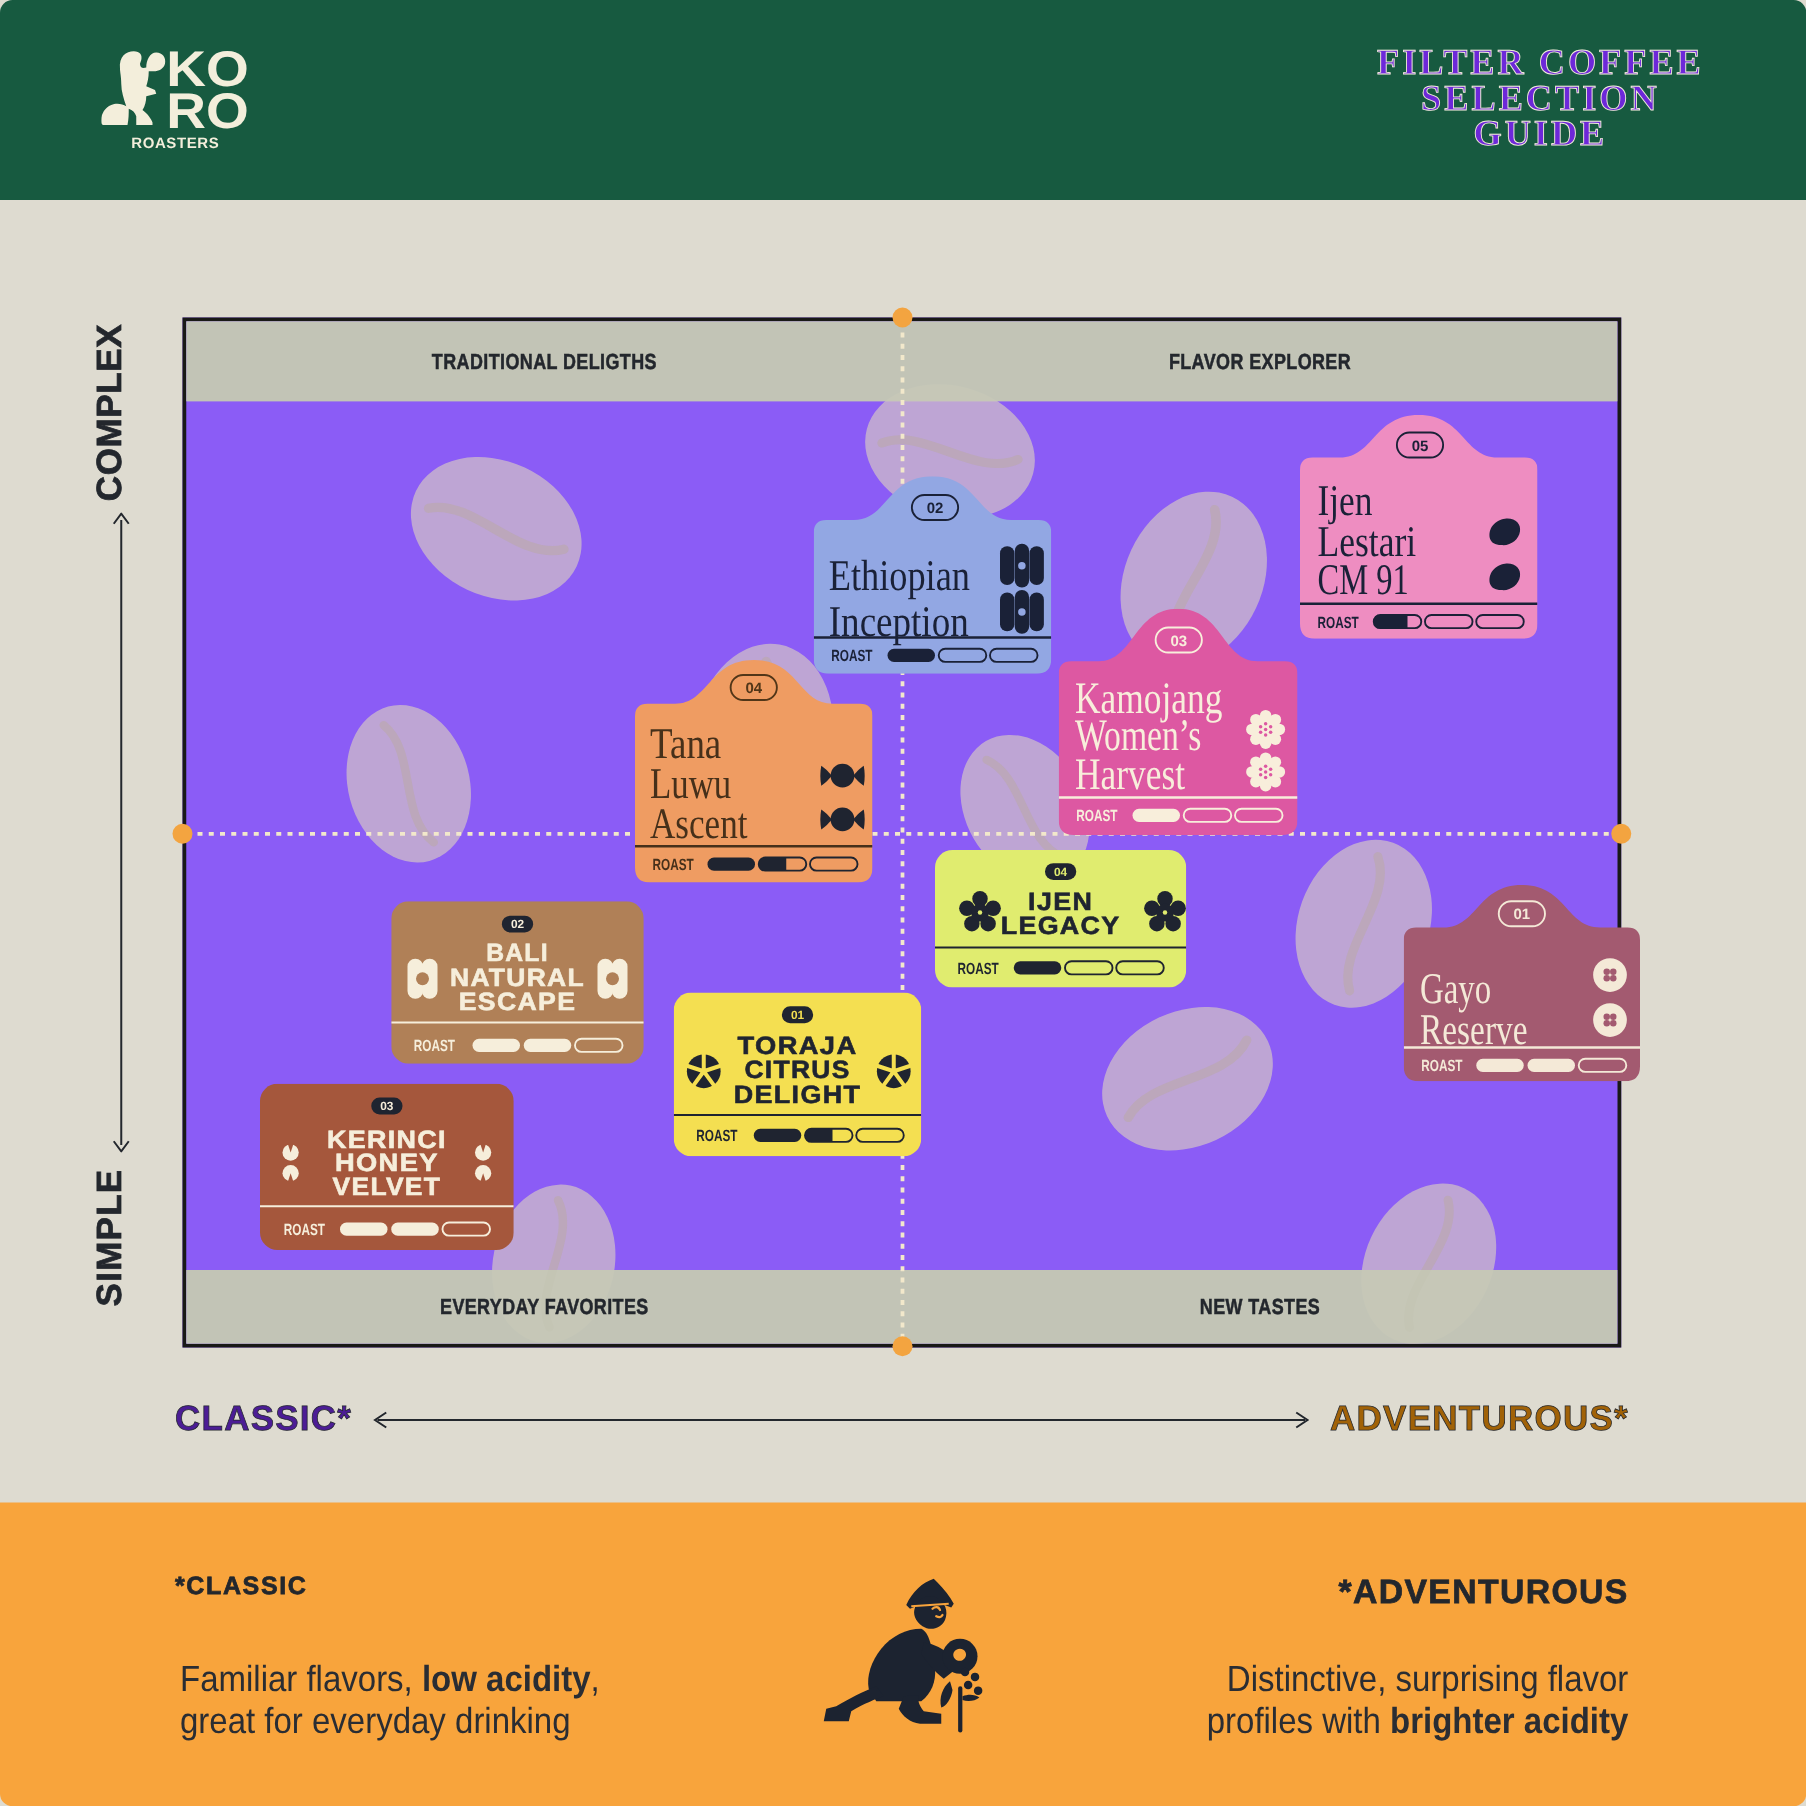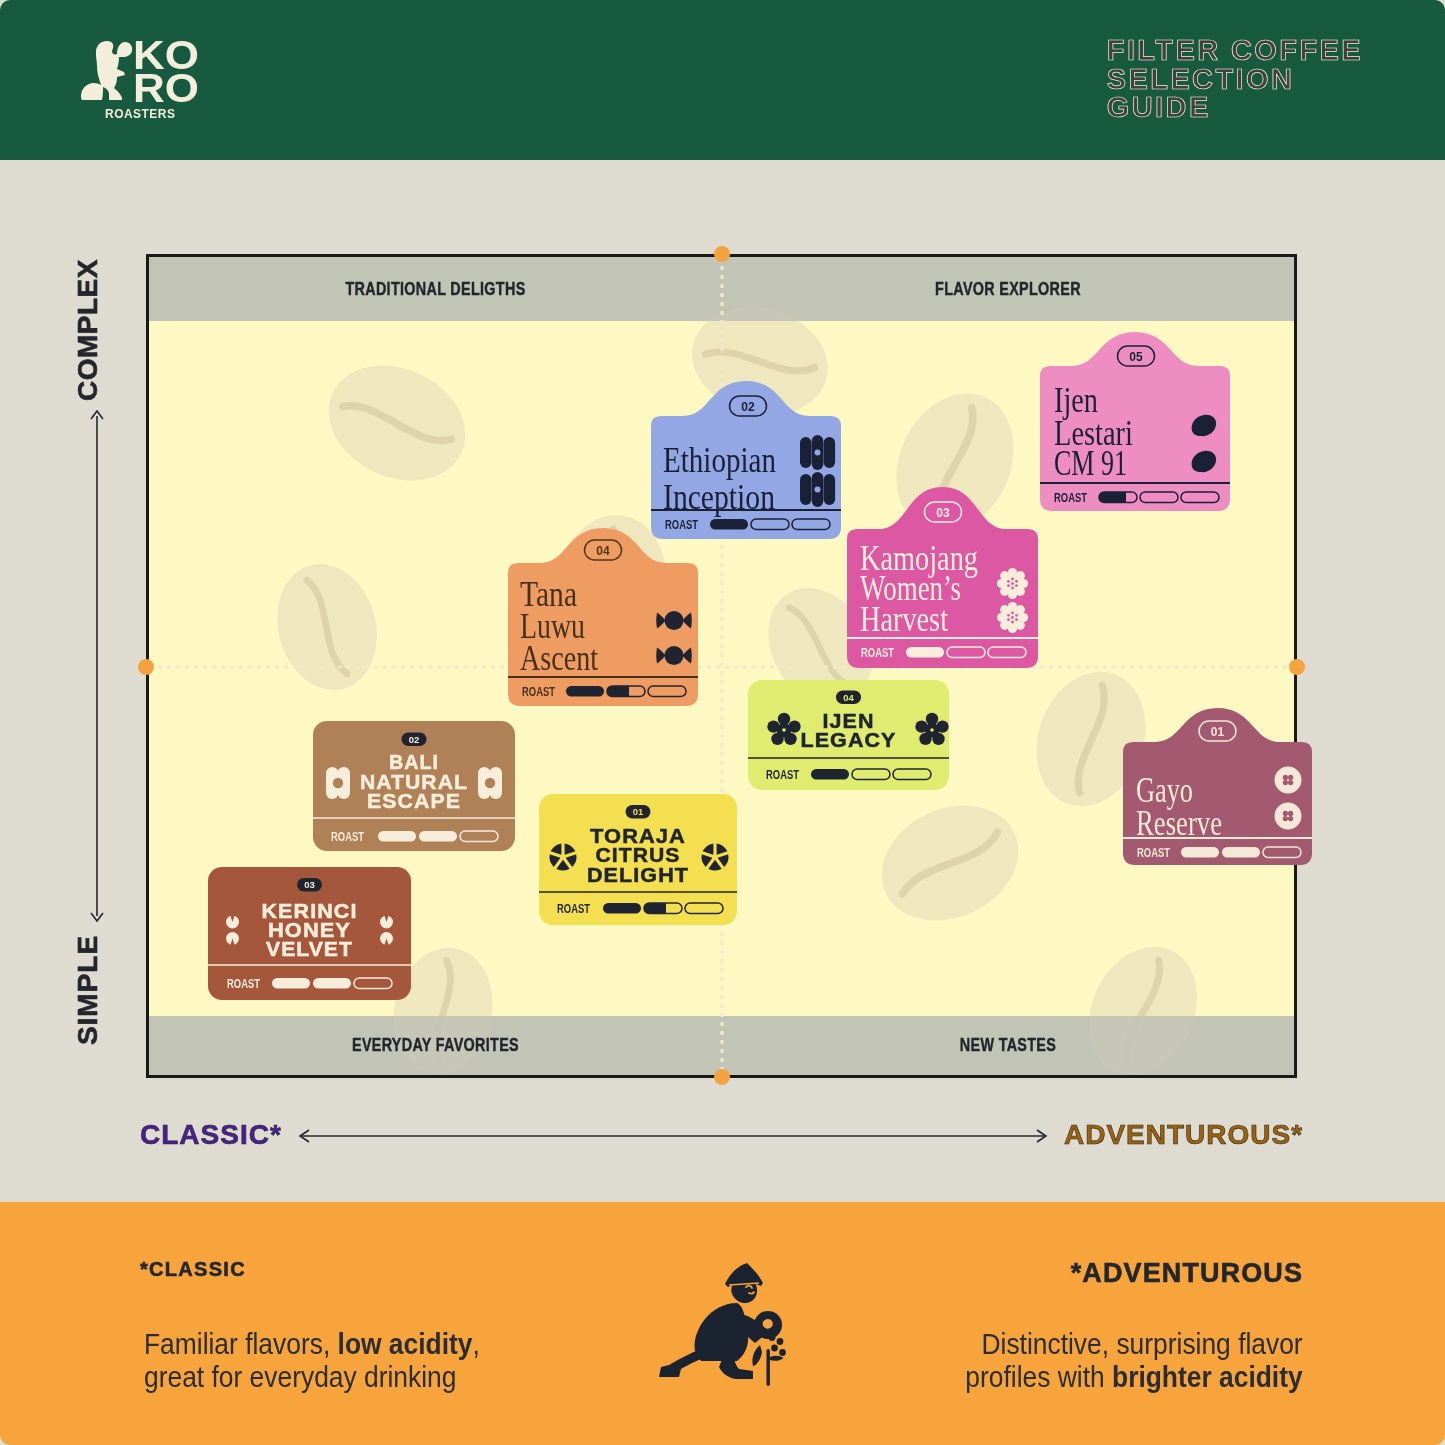--- a/index.html
+++ b/index.html
@@ -21,23 +21,23 @@
     <path d="M15,14 C14,4 20,0 26,0 C31,0 33,3 32,7 L31,10 C31,13 33,14 36,13 C36,7 39,1 44,1 C49,1 52,5 51,10 C50,14 46,16 42,16 L38,16 C38,21 37,25 36,28 L43,31 L44,34 L36,36 C36,40 35,44 33,47 C37,50 40,54 41,57 L41,59 L28,59 L28,52 C27,49 25,47 22,46 C22,50 22,54 21,59 L2,59 C0,59 0,57 0,55 C0,50 3,45 8,43 C12,41 17,42 20,44 C18,38 16,32 16,26 C16,20 15,17 15,14 Z"></path>
   </g>
 
   <text x="52" y="31" font-size="40" font-weight="700" fill="#f3eedb" lengthAdjust="spacingAndGlyphs" textLength="66">KO</text>
   <text x="52" y="64" font-size="40" font-weight="700" fill="#f3eedb" lengthAdjust="spacingAndGlyphs" textLength="66">RO</text>
 
   <text x="24" y="80" font-size="12" font-weight="700" fill="#f3eedb" lengthAdjust="spacing" textLength="70">ROASTERS</text>
 </svg>
 </div>
 
-<div class="abs" style="right:82px;top:36px;text-align:left;color:#404040;font-weight:700;-webkit-text-stroke:0.7px #f3eedb;font-size:29px;line-height:28.7px;letter-spacing:2.4px;">FILTER COFFEE<br>SELECTION<br>GUIDE</div>
-
-<div class="abs" style="left:146px;top:254px;width:1151px;height:824px;background:#fef9c3;border:3px solid #191917;box-sizing:border-box;overflow:hidden;">
+<div class="abs" style="right:82px;top:36px;text-align:center;color:#6d28d9;font-weight:700;-webkit-text-stroke:0.7px #f3eedb;font-size:29px;line-height:28.7px;letter-spacing:2.4px;font-family:Liberation Serif, serif;">FILTER COFFEE<br>SELECTION<br>GUIDE</div>
+
+<div class="abs" style="left:146px;top:254px;width:1151px;height:824px;background:#8b5cf6;border:3px solid #191917;box-sizing:border-box;overflow:hidden;">
 
   <div class="abs" style="left:0;top:0;width:100%;height:64px;background:#c2c4b6;"></div>
 
   <div class="abs" style="left:0;bottom:0;width:100%;height:59px;background:#c2c4b6;"></div>
 
   <svg class="abs" style="left:0;top:0;" width="1145" height="818" viewBox="0 0 1145 818">
     <defs>
       <g id="bean">
         <ellipse cx="0" cy="0" rx="71" ry="54" fill="rgba(228,218,188,0.58)"></ellipse>
         <path d="M-56,8 C-26,-14 26,16 56,-8" stroke="rgba(182,170,134,0.32)" stroke-width="7.5" fill="none" stroke-linecap="round"></path>

